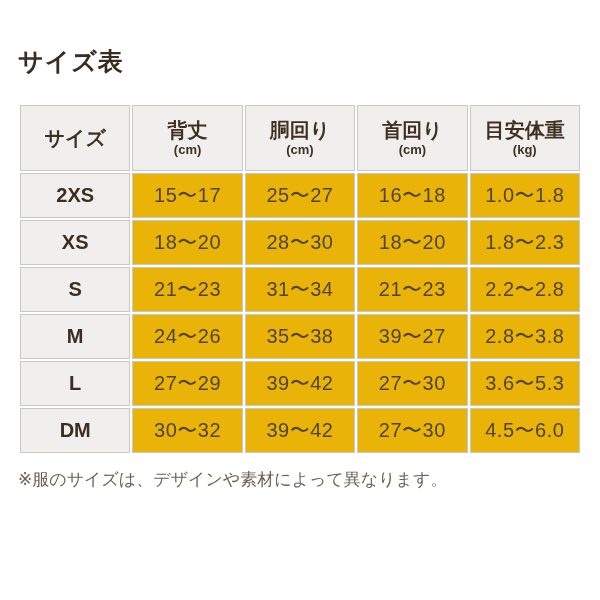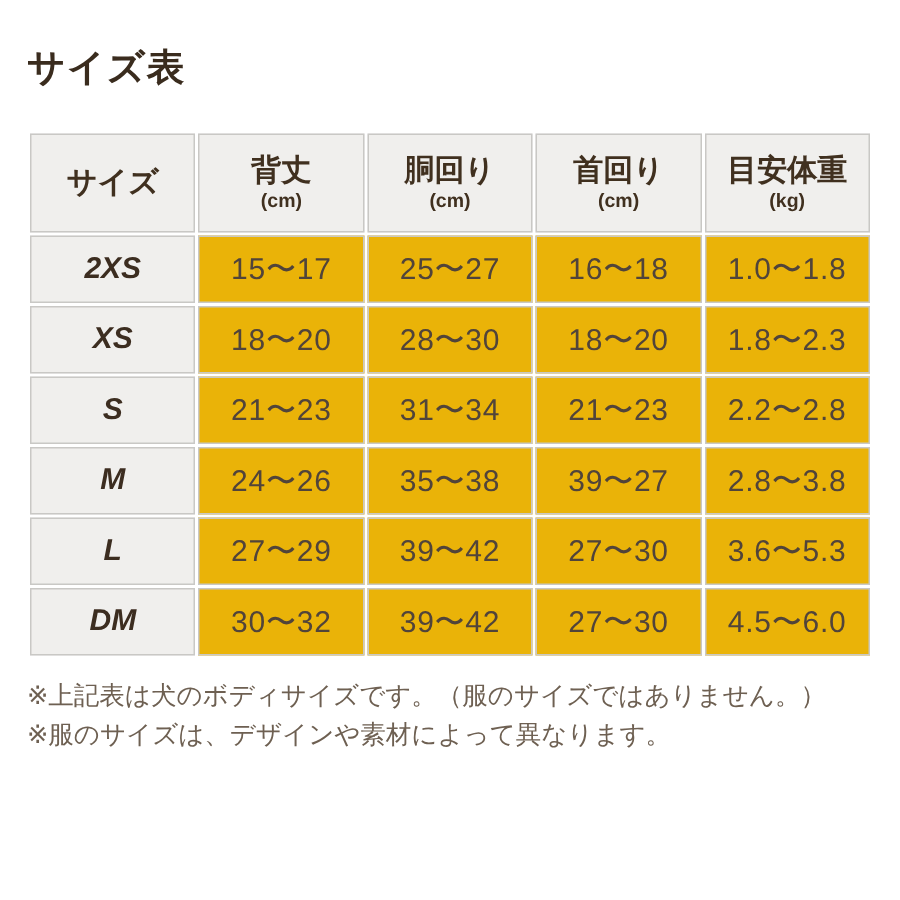--- a/index.html
+++ b/index.html
@@ -8,21 +8,21 @@
     background: #ffffff;
   }
   body {
     width: 600px;
     height: 600px;
     font-family: "Liberation Sans", "DejaVu Sans", sans-serif;
     color: #51443a;
     overflow: hidden;
   }
   .page {
-    padding: 31px 18px 0 18px;
+    padding: 47px 18px 0 18px;
     box-sizing: border-box;
   }
   .page-title {
     margin: 0 0 27px 0;
     font-size: 25px;
     line-height: 1.15;
     font-weight: bold;
     color: #3a2c1e;
     letter-spacing: 1px;
   }
@@ -52,21 +52,20 @@
     display: block;
     font-size: 13px;
     font-weight: bold;
   }
   tbody th {
     background: #f0efed;
     height: 43px;
     font-size: 20px;
     font-weight: bold;
     color: #3c2d20;
-    font-style: italic;
   }
   tbody td {
     background: #eab308;
     height: 43px;
     font-size: 20px;
     font-weight: normal;
     color: #51443a;
     letter-spacing: 0.5px;
   }
   .notes {
@@ -157,17 +156,16 @@
           <th>DM</th>
           <td>30〜32</td>
           <td>39〜42</td>
           <td>27〜30</td>
           <td>4.5〜6.0</td>
         </tr>
       </tbody>
   </table>
 
   <div class="notes">
-    <div class="note-line">※上記表は犬のボディサイズです。（服のサイズではありません。）</div>
     <div class="note-line">※服のサイズは、デザインや素材によって異なります。</div>
   </div>
 
 </div>
 
 </body></html>

